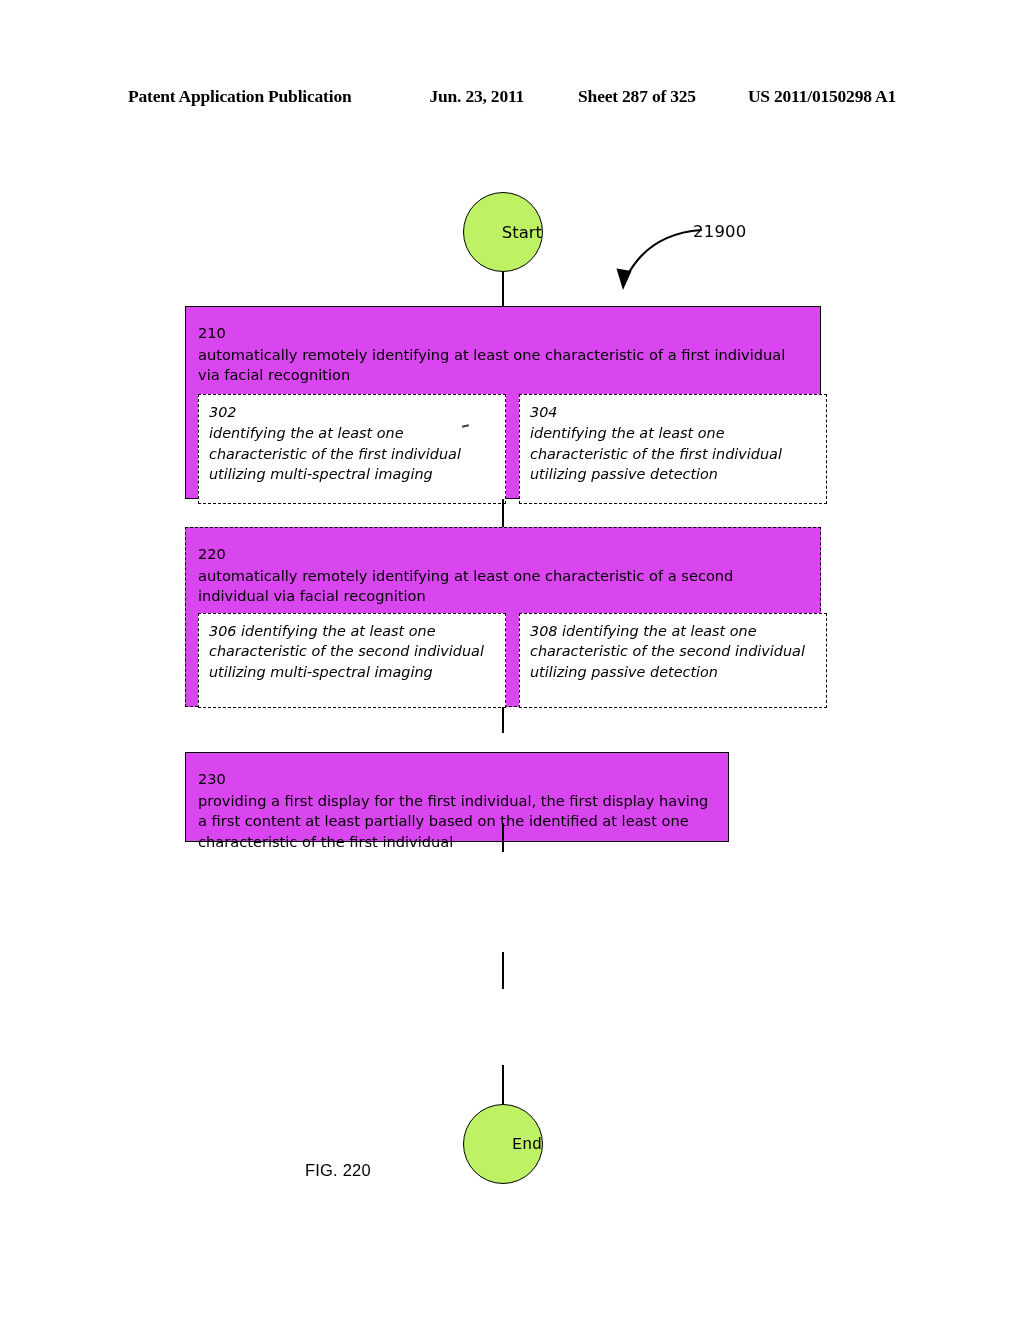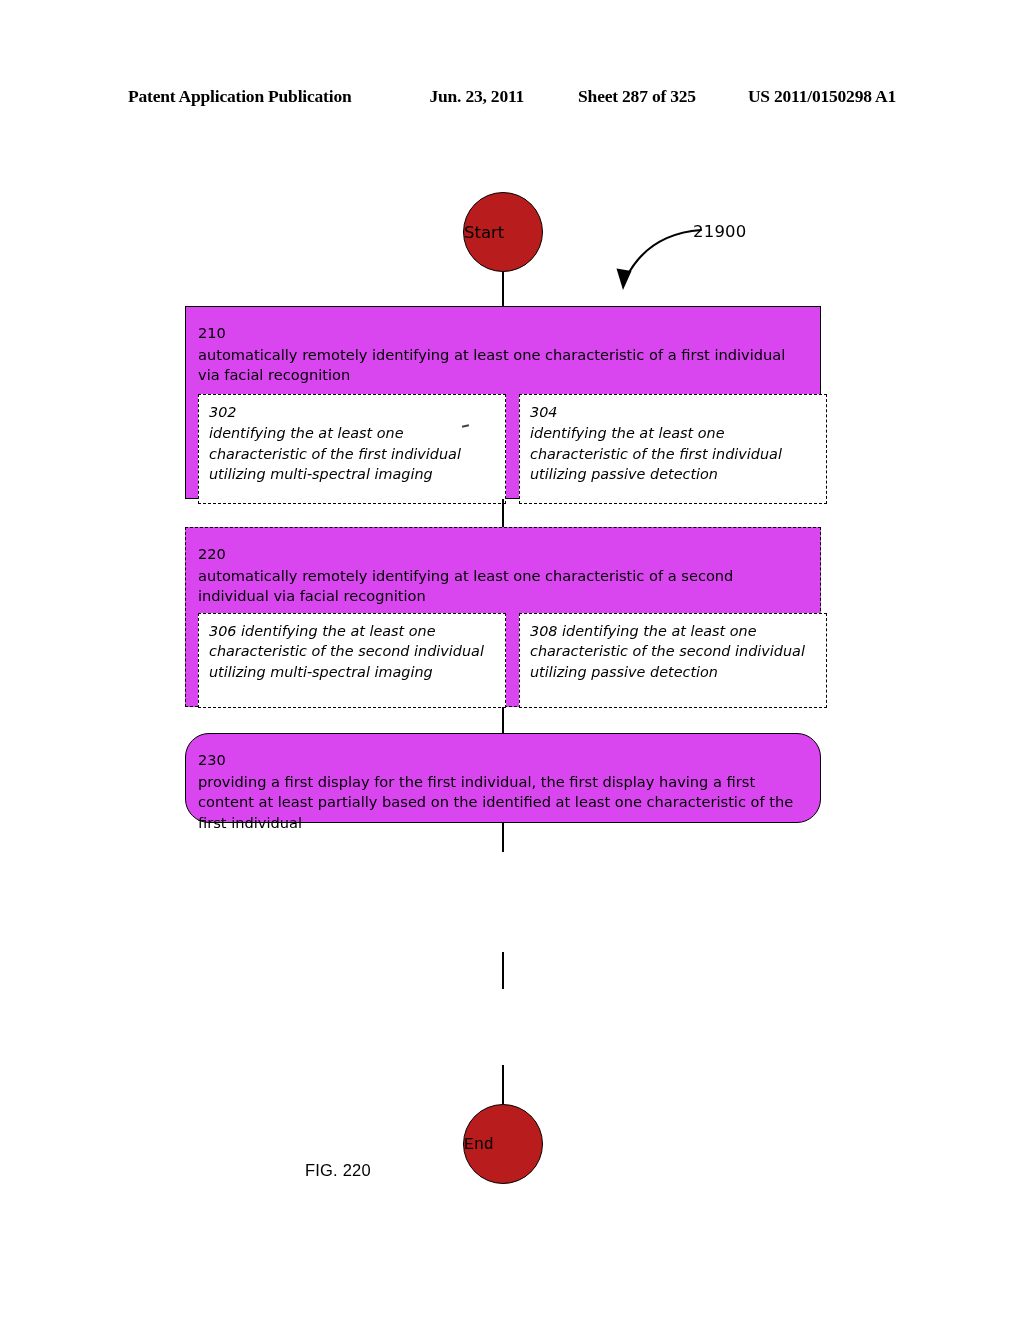--- a/index.html
+++ b/index.html
@@ -45,23 +45,23 @@
   }
 
   
   .terminator {
     position: absolute;
     border: 1.4px solid #000;
     border-radius: 50%;
     box-sizing: border-box;
     display: flex;
     align-items: center;
-    justify-content: flex-start;
+    justify-content: flex-end;
     font-size: 16.5px;
-    background: #b91c1c;
+    background: #bef264;
   }
   #start-node { left: 463px; top: 192px; width: 80px; height: 80px; }
   #end-node   { left: 463px; top: 1104px; width: 80px; height: 80px; font-family: Liberation Mono, monospace; }
 
   
   .connector {
     position: absolute;
     left: 502px;
     width: 1.6px;
     background: #000;
@@ -102,21 +102,21 @@
     font-size: 14.4px;
     line-height: 1.42;
     height: 100%;
   }
   .sub-box.left  { left: 0; width: 308px; }
   .sub-box.right { left: 321px; width: 308px; }
 
   
   #box-210 { left: 185px; top: 306px; width: 636px; height: 193px; }
   #box-220 { left: 185px; top: 527px; width: 636px; height: 180px; }
-  #box-230 { left: 185px; top: 733px; width: 636px; height: 90px; border-radius: 24px; }
+  #box-230 { left: 185px; top: 752px; width: 544px; height: 90px; }
   #box-240 { left: 185px; top: 852px; width: 636px; height: 100px; }
   #box-21910 { left: 185px; top: 989px; width: 636px; height: 76px; }
 
   
   #box-220 .sub-row { height: 95px; margin-top: 6px; }
 
   
   .speck {
     position: absolute;
     right: 36px;

